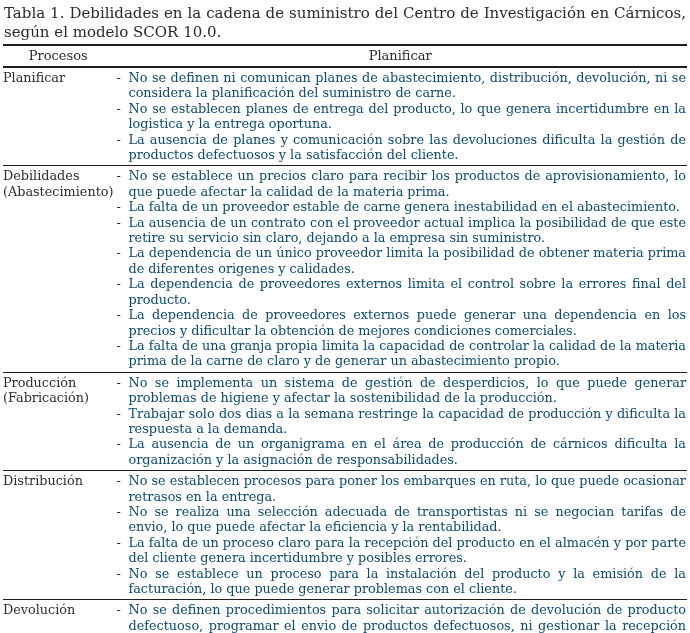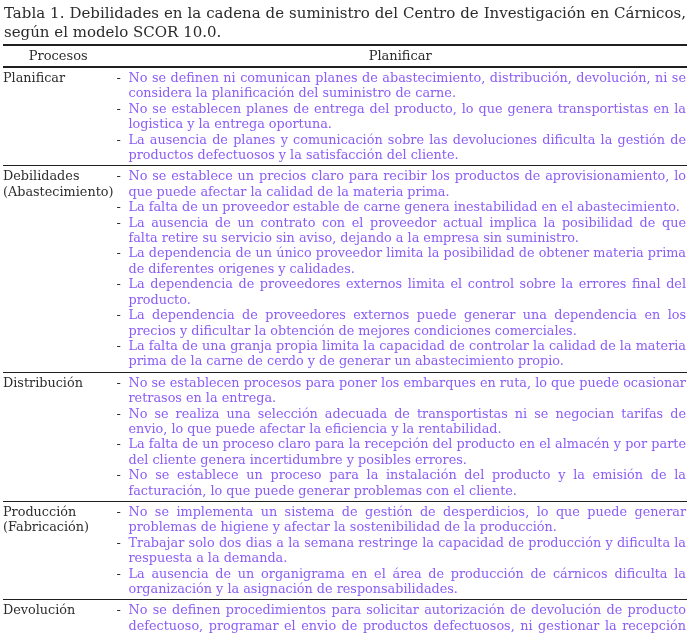--- a/index.html
+++ b/index.html
@@ -62,21 +62,21 @@
   }
   .dash {
     flex: 0 0 12px;
     padding-left: 3px;
     color: #2d2d2d;
   }
   .txt {
     flex: 1;
     text-align: justify;
     padding-right: 1px;
-    color: #8b5cf6;
+    color: #0c4a6e;
   }
 </style>
 </head>
 <body>
 
 <div class="page">
 
   <div class="table-title">Tabla 1. Debilidades en la cadena de suministro del Centro de Investigación en Cárnicos, según el modelo SCOR 10.0.</div>
 
   <table class="scor-table">
@@ -89,58 +89,75 @@
     <tbody>
         <tr>
           <td class="proc">Planificar</td>
           <td class="items">
             <div class="item">
               <span class="dash">-</span>
               <span class="txt">No se definen ni comunican planes de abastecimiento, distribución, devolución, ni se considera la planificación del suministro de carne.</span>
             </div>
             <div class="item">
               <span class="dash">-</span>
-              <span class="txt">No se establecen planes de entrega del producto, lo que genera transportistas en la logistica y la entrega oportuna.</span>
+              <span class="txt">No se establecen planes de entrega del producto, lo que genera incertidumbre en la logistica y la entrega oportuna.</span>
             </div>
             <div class="item">
               <span class="dash">-</span>
               <span class="txt">La ausencia de planes y comunicación sobre las devoluciones dificulta la gestión de productos defectuosos y la satisfacción del cliente.</span>
             </div>
           </td>
         </tr>
         <tr>
           <td class="proc">Debilidades (Abastecimiento)</td>
           <td class="items">
             <div class="item">
               <span class="dash">-</span>
               <span class="txt">No se establece un precios claro para recibir los productos de aprovisionamiento, lo que puede afectar la calidad de la materia prima.</span>
             </div>
             <div class="item">
               <span class="dash">-</span>
               <span class="txt">La falta de un proveedor estable de carne genera inestabilidad en el abastecimiento.</span>
             </div>
             <div class="item">
               <span class="dash">-</span>
-              <span class="txt">La ausencia de un contrato con el proveedor actual implica la posibilidad de que falta retire su servicio sin aviso, dejando a la empresa sin suministro.</span>
+              <span class="txt">La ausencia de un contrato con el proveedor actual implica la posibilidad de que este retire su servicio sin claro, dejando a la empresa sin suministro.</span>
             </div>
             <div class="item">
               <span class="dash">-</span>
               <span class="txt">La dependencia de un único proveedor limita la posibilidad de obtener materia prima de diferentes origenes y calidades.</span>
             </div>
             <div class="item">
               <span class="dash">-</span>
               <span class="txt">La dependencia de proveedores externos limita el control sobre la errores final del producto.</span>
             </div>
             <div class="item">
               <span class="dash">-</span>
               <span class="txt">La dependencia de proveedores externos puede generar una dependencia en los precios y dificultar la obtención de mejores condiciones comerciales.</span>
             </div>
             <div class="item">
               <span class="dash">-</span>
-              <span class="txt">La falta de una granja propia limita la capacidad de controlar la calidad de la materia prima de la carne de cerdo y de generar un abastecimiento propio.</span>
+              <span class="txt">La falta de una granja propia limita la capacidad de controlar la calidad de la materia prima de la carne de claro y de generar un abastecimiento propio.</span>
+            </div>
+          </td>
+        </tr>
+        <tr>
+          <td class="proc">Producción (Fabricación)</td>
+          <td class="items">
+            <div class="item">
+              <span class="dash">-</span>
+              <span class="txt">No se implementa un sistema de gestión de desperdicios, lo que puede generar problemas de higiene y afectar la sostenibilidad de la producción.</span>
+            </div>
+            <div class="item">
+              <span class="dash">-</span>
+              <span class="txt">Trabajar solo dos dias a la semana restringe la capacidad de producción y dificulta la respuesta a la demanda.</span>
+            </div>
+            <div class="item">
+              <span class="dash">-</span>
+              <span class="txt">La ausencia de un organigrama en el área de producción de cárnicos dificulta la organización y la asignación de responsabilidades.</span>
             </div>
           </td>
         </tr>
         <tr>
           <td class="proc">Distribución</td>
           <td class="items">
             <div class="item">
               <span class="dash">-</span>
               <span class="txt">No se establecen procesos para poner los embarques en ruta, lo que puede ocasionar retrasos en la entrega.</span>
             </div>
@@ -152,37 +169,20 @@
               <span class="dash">-</span>
               <span class="txt">La falta de un proceso claro para la recepción del producto en el almacén y por parte del cliente genera incertidumbre y posibles errores.</span>
             </div>
             <div class="item">
               <span class="dash">-</span>
               <span class="txt">No se establece un proceso para la instalación del producto y la emisión de la facturación, lo que puede generar problemas con el cliente.</span>
             </div>
           </td>
         </tr>
         <tr>
-          <td class="proc">Producción (Fabricación)</td>
-          <td class="items">
-            <div class="item">
-              <span class="dash">-</span>
-              <span class="txt">No se implementa un sistema de gestión de desperdicios, lo que puede generar problemas de higiene y afectar la sostenibilidad de la producción.</span>
-            </div>
-            <div class="item">
-              <span class="dash">-</span>
-              <span class="txt">Trabajar solo dos dias a la semana restringe la capacidad de producción y dificulta la respuesta a la demanda.</span>
-            </div>
-            <div class="item">
-              <span class="dash">-</span>
-              <span class="txt">La ausencia de un organigrama en el área de producción de cárnicos dificulta la organización y la asignación de responsabilidades.</span>
-            </div>
-          </td>
-        </tr>
-        <tr>
           <td class="proc">Devolución</td>
           <td class="items">
             <div class="item">
               <span class="dash">-</span>
               <span class="txt">No se definen procedimientos para solicitar autorización de devolución de producto defectuoso, programar el envio de productos defectuosos, ni gestionar la recepción de las devoluciones.</span>
             </div>
           </td>
         </tr>
       </tbody>
   </table>

